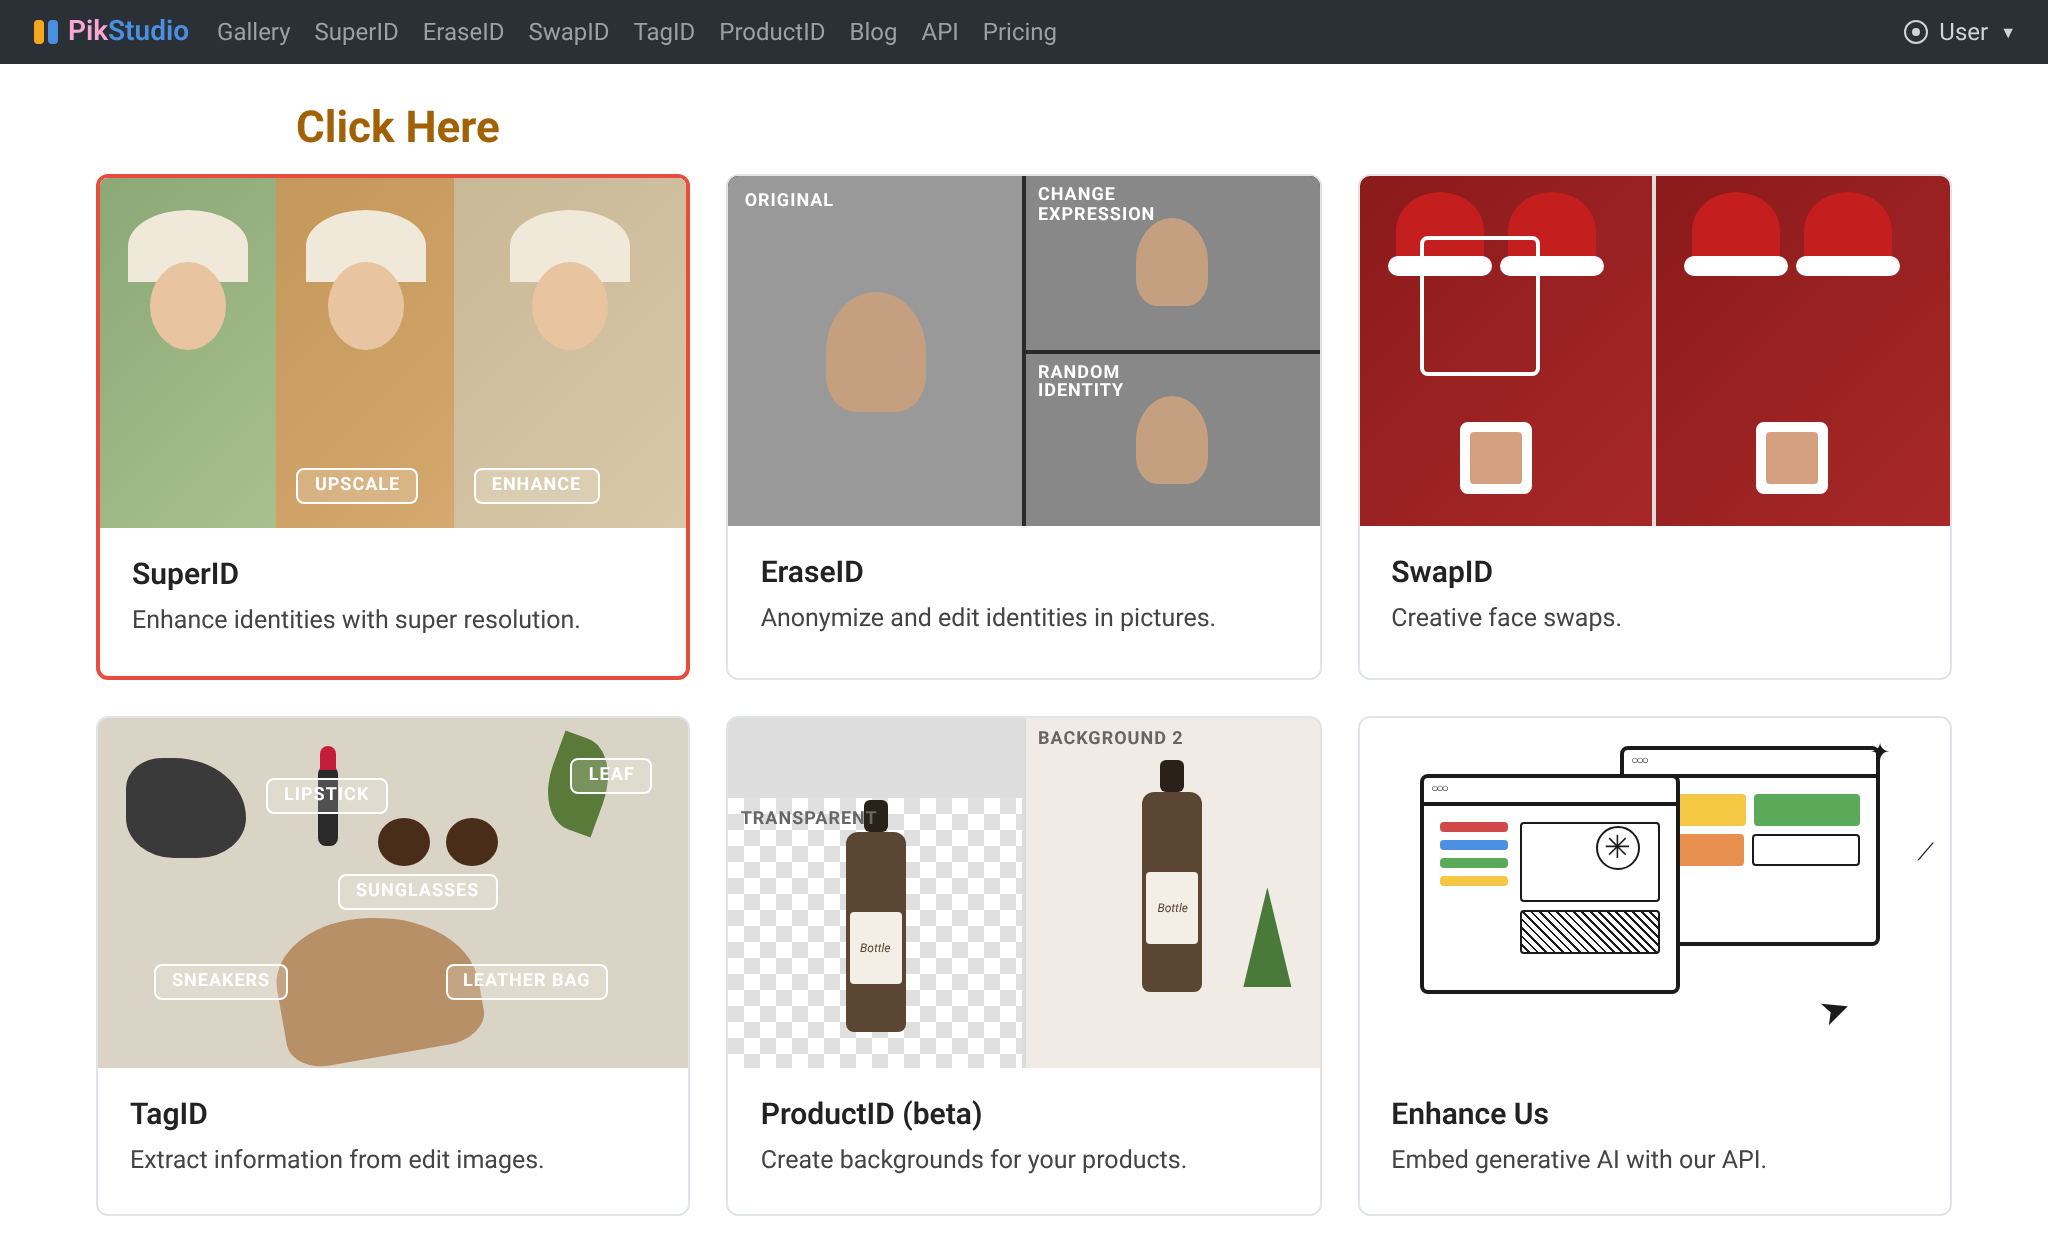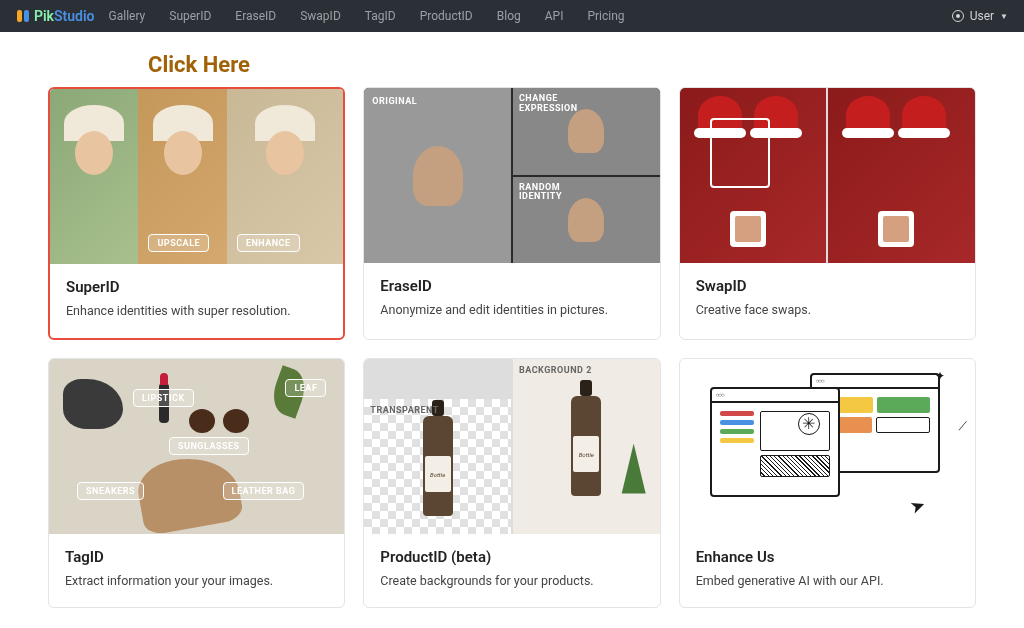--- a/index.html
+++ b/index.html
@@ -9,23 +9,23 @@
       background: #2b3036;
       height: 32px;
       display: flex;
       align-items: center;
       padding: 0 16px;
       justify-content: space-between;
     }
     .navbar-left { display: flex; align-items: center; gap: 14px; }
     .logo { display: flex; align-items: center; gap: 4px; font-weight: 600; font-size: 14px; }
     .logo-icon { width: 14px; height: 14px; display: inline-flex; }
-    .logo-text-1 { color: #86efac; }
+    .logo-text-1 { color: #f9a8d4; }
     .logo-text-2 { color: #4a90e2; }
-    .nav-links { display: flex; gap: 24px; }
+    .nav-links { display: flex; gap: 12px; }
     .nav-link { color: #9aa0a6; font-size: 12px; text-decoration: none; cursor: pointer; }
     .navbar-right { display: flex; align-items: center; gap: 6px; color: #d0d3d7; font-size: 12px; cursor: pointer; }
     .user-icon { width: 12px; height: 12px; border: 1.2px solid #d0d3d7; border-radius: 50%; display: inline-flex; align-items: center; justify-content: center; }
     .user-icon::after { content: ""; width: 4px; height: 4px; background: #d0d3d7; border-radius: 50%; }
     .caret { font-size: 8px; color: #d0d3d7; }
     
     .content { padding: 20px 48px; }
     .click-here { font-size: 22px; font-weight: 700; color: #a16207; margin: 0 0 10px 100px; }
     
     .grid { display: grid; grid-template-columns: repeat(3, 1fr); gap: 18px; }
@@ -257,21 +257,21 @@
           <div class="tag-item ti-bag"></div>
           <div class="tag-label" style="top:30px;left:84px">LIPSTICK</div>
           <div class="tag-label" style="top:20px;right:18px">LEAF</div>
           <div class="tag-label" style="top:78px;left:120px">SUNGLASSES</div>
           <div class="tag-label" style="bottom:34px;left:28px">SNEAKERS</div>
           <div class="tag-label" style="bottom:34px;right:40px">LEATHER BAG</div>
         </div>
       </div>
       <div class="card-body">
         <div class="card-title">TagID</div>
-        <div class="card-desc">Extract information your your images.</div>
+        <div class="card-desc">Extract information from edit images.</div>
       </div>
     </div>
 
     <div class="card">
       <div class="card-img">
         <div class="productid-bg">
           <div class="pid-cell">
               <div class="bottle"></div>
               <div class="img-label" style="top:6px;left:6px;color:#666">TRANSPARENT</div>
             </div>

